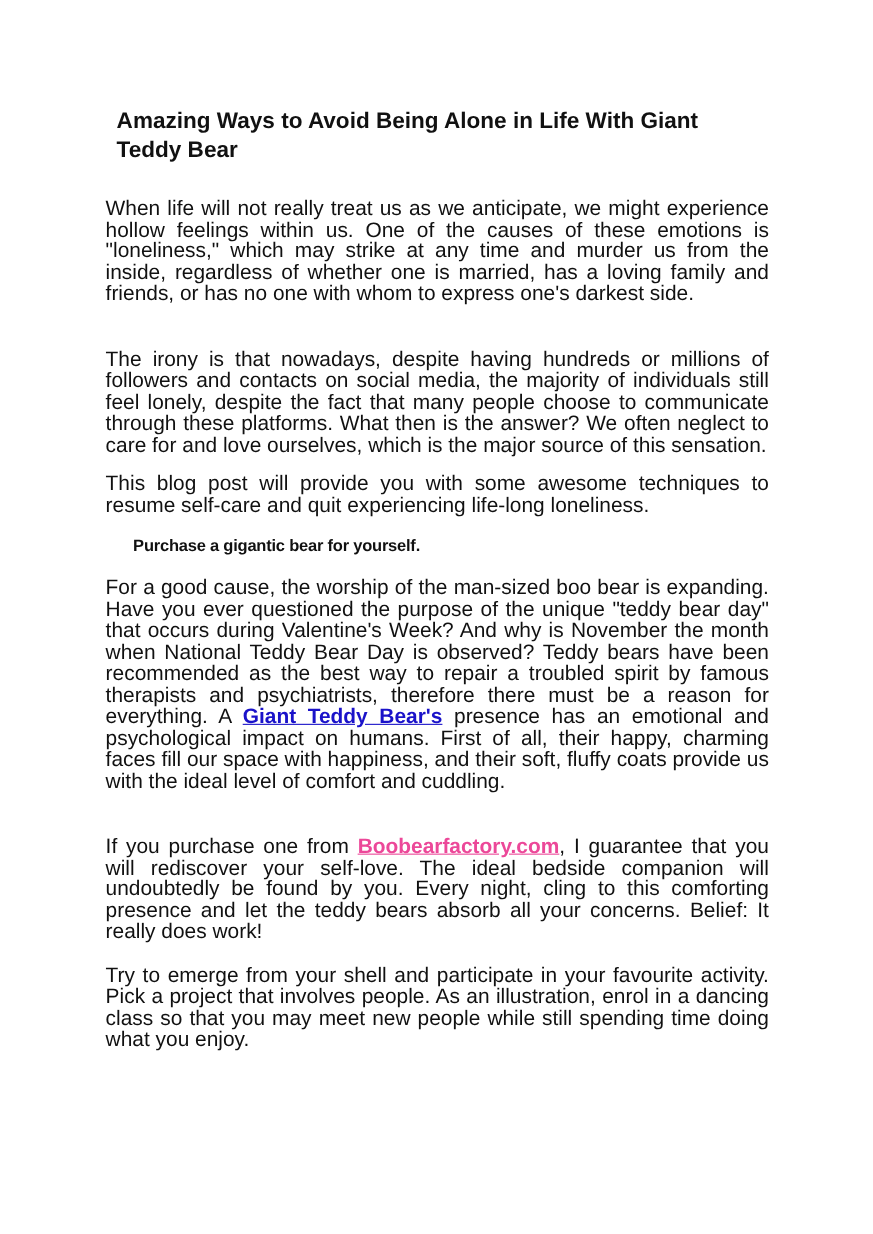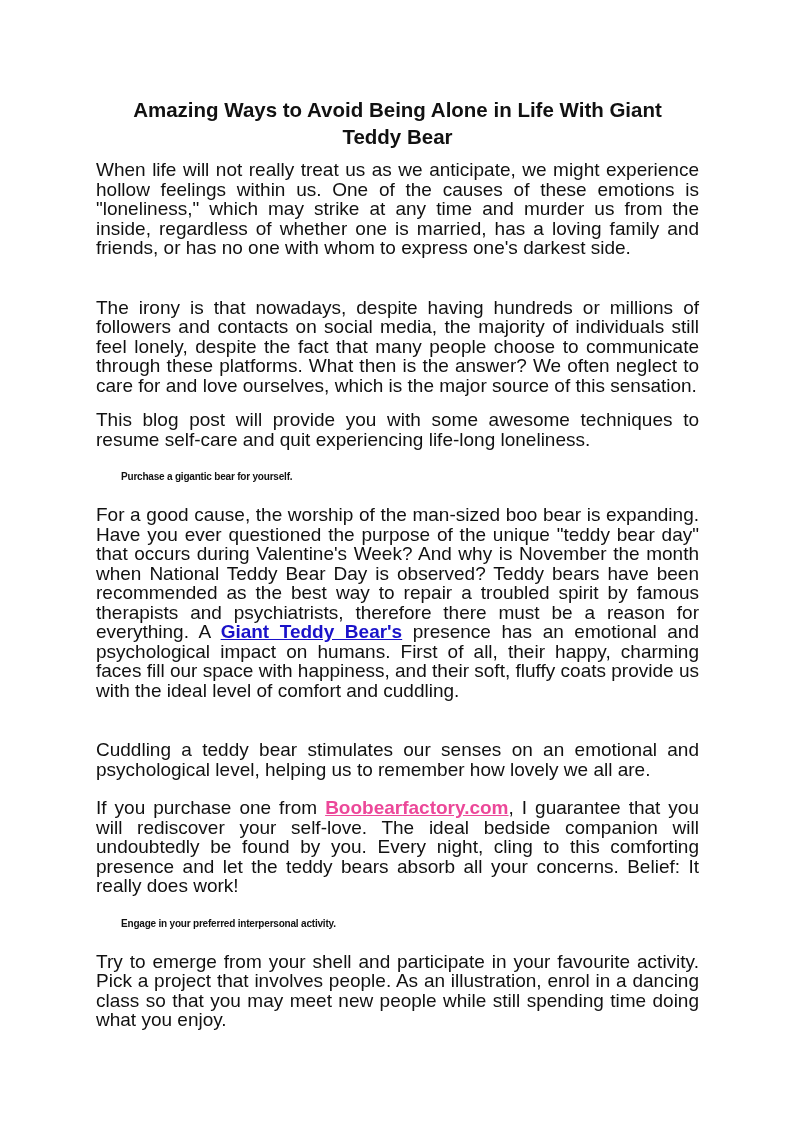--- a/index.html
+++ b/index.html
@@ -15,38 +15,37 @@
       position: absolute;
       left: 96px;
       top: 96px;
       width: 603px;
     }
     h1 {
       font-family: "Liberation Sans", sans-serif;
       font-weight: bold;
       font-size: 20.5px;
       line-height: 27px;
-      text-align: center;
-      margin: 0 0 10px 0;
+      margin: 0 0 30px 0;
       padding: 0 10px;
       color: #111;
     }
     p {
       font-size: 19px;
       line-height: 19.5px;
       text-align: justify;
       margin: 0;
     }
     .p1 { margin-bottom: 40px; }
     .p2 { margin-bottom: 15px; }
     .p3 { margin-bottom: 20px; }
     .h-sub {
       font-family: "Liberation Sans", sans-serif;
       font-weight: bold;
-      font-size: 10px;
+      font-size: 15px;
       line-height: 16px;
       margin: 0;
       letter-spacing: -0.2px;
       padding-left: 25px;
     }
     .h-a { margin-bottom: 20px; }
     .p4 { margin-bottom: 40px; }
     .p5 { margin-bottom: 19px; }
     .p6 { margin-bottom: 20px; }
     .h-b { margin-bottom: 20px; }
@@ -66,21 +65,19 @@
   <p class="p1">When life will not really treat us as we anticipate, we might experience hollow feelings within us. One of the causes of these emotions is "loneliness," which may strike at any time and murder us from the inside, regardless of whether one is married, has a loving family and friends, or has no one with whom to express one's darkest side.</p>
 
   <p class="p2">The irony is that nowadays, despite having hundreds or millions of followers and contacts on social media, the majority of individuals still feel lonely, despite the fact that many people choose to communicate through these platforms. What then is the answer? We often neglect to care for and love ourselves, which is the major source of this sensation.</p>
 
   <p class="p3">This blog post will provide you with some awesome techniques to resume self-care and quit experiencing life-long loneliness.</p>
 
   <div class="h-sub h-a">Purchase a gigantic bear for yourself.</div>
 
   <p class="p4"><span>For a good cause, the worship of the man-sized boo bear is expanding. Have you ever questioned the purpose of the unique "teddy bear day" that occurs during Valentine's Week? And why is November the month when National Teddy Bear Day is observed? Teddy bears have been recommended as the best way to repair a troubled spirit by famous therapists and psychiatrists, therefore there must be a reason for everything. A </span><a class="link" href="#" style="color: rgb(26, 18, 201);">Giant Teddy Bear's</a><span> presence has an emotional and psychological impact on humans. First of all, their happy, charming faces fill our space with happiness, and their soft, fluffy coats provide us with the ideal level of comfort and cuddling.</span></p>
 
-  <p class="p5">Cuddling a teddy bear stimulates our senses on an emotional and psychological level, helping us to remember how lovely we all are.</p>
 
   <p class="p6"><span>If you purchase one from </span><a class="link" href="#" style="color: #ec4899;">Boobearfactory.com</a><span>, I guarantee that you will rediscover your self-love. The ideal bedside companion will undoubtedly be found by you. Every night, cling to this comforting presence and let the teddy bears absorb all your concerns. Belief: It really does work!</span></p>
 
-  <div class="h-sub h-b">Engage in your preferred interpersonal activity.</div>
 
   <p class="p7">Try to emerge from your shell and participate in your favourite activity. Pick a project that involves people. As an illustration, enrol in a dancing class so that you may meet new people while still spending time doing what you enjoy.</p>
 
 </div>
 
 </body></html>

